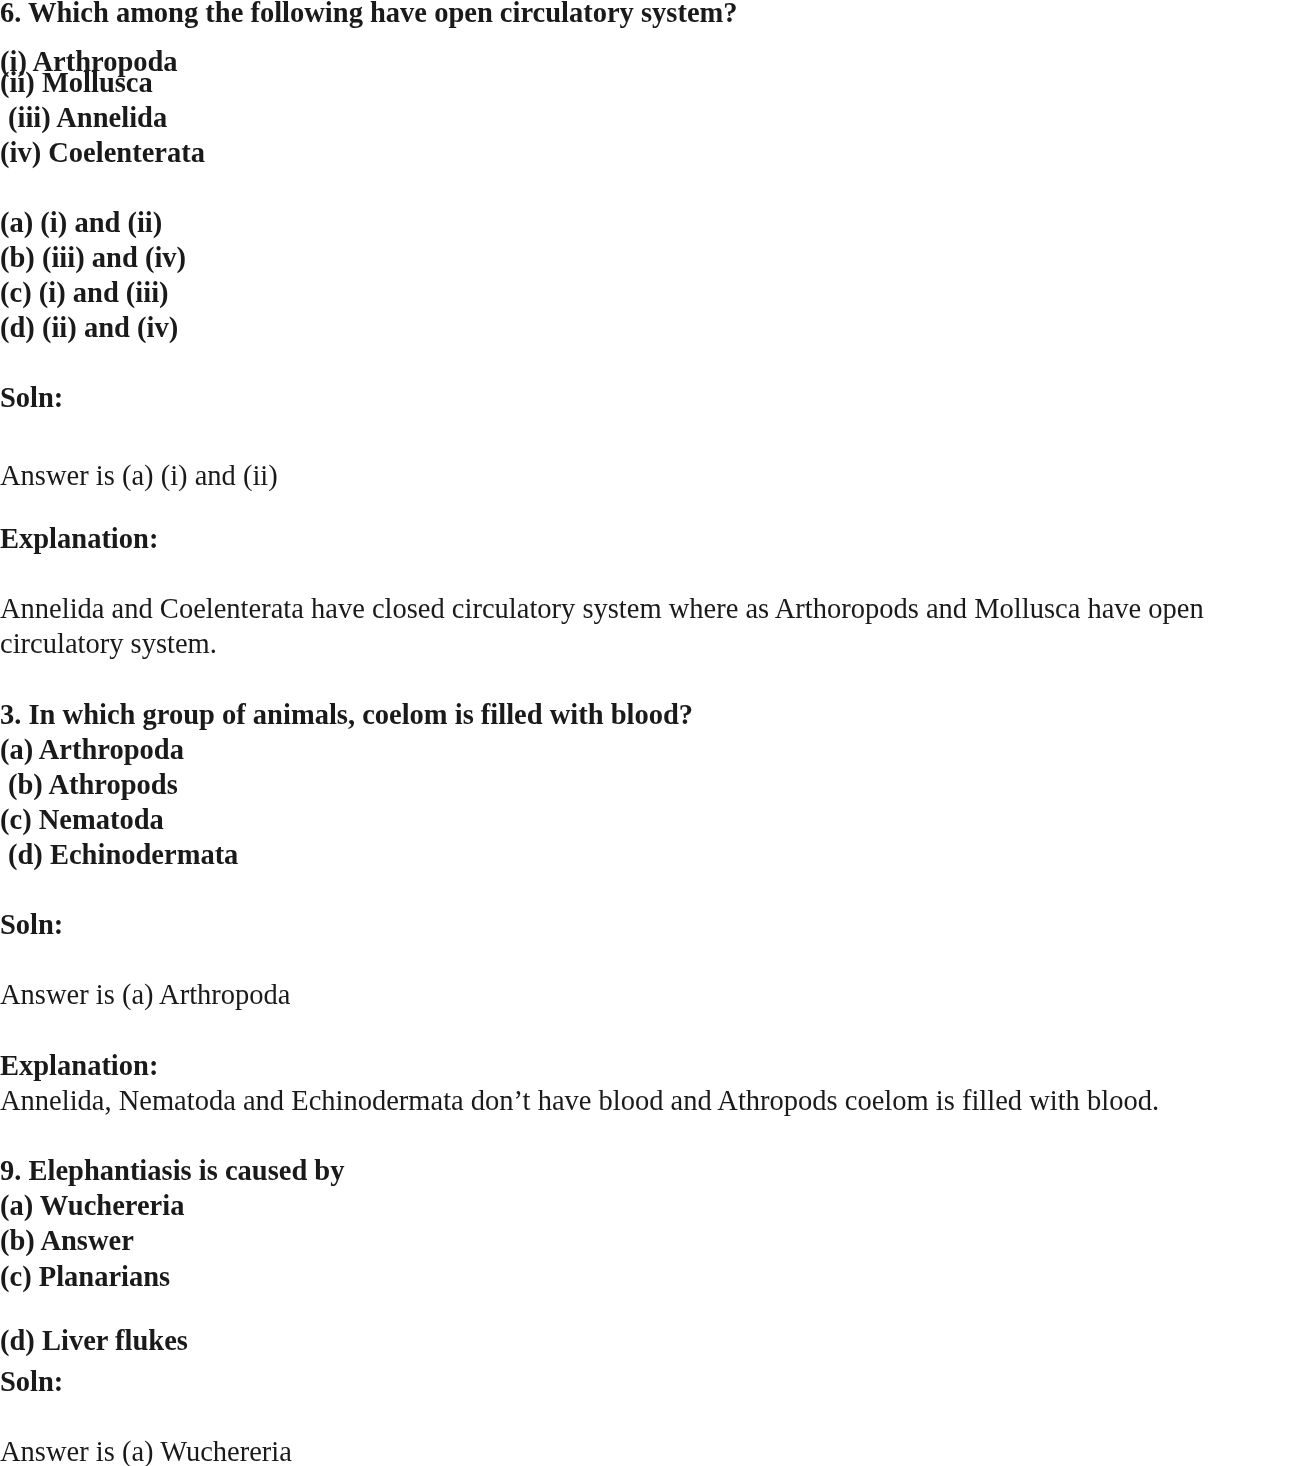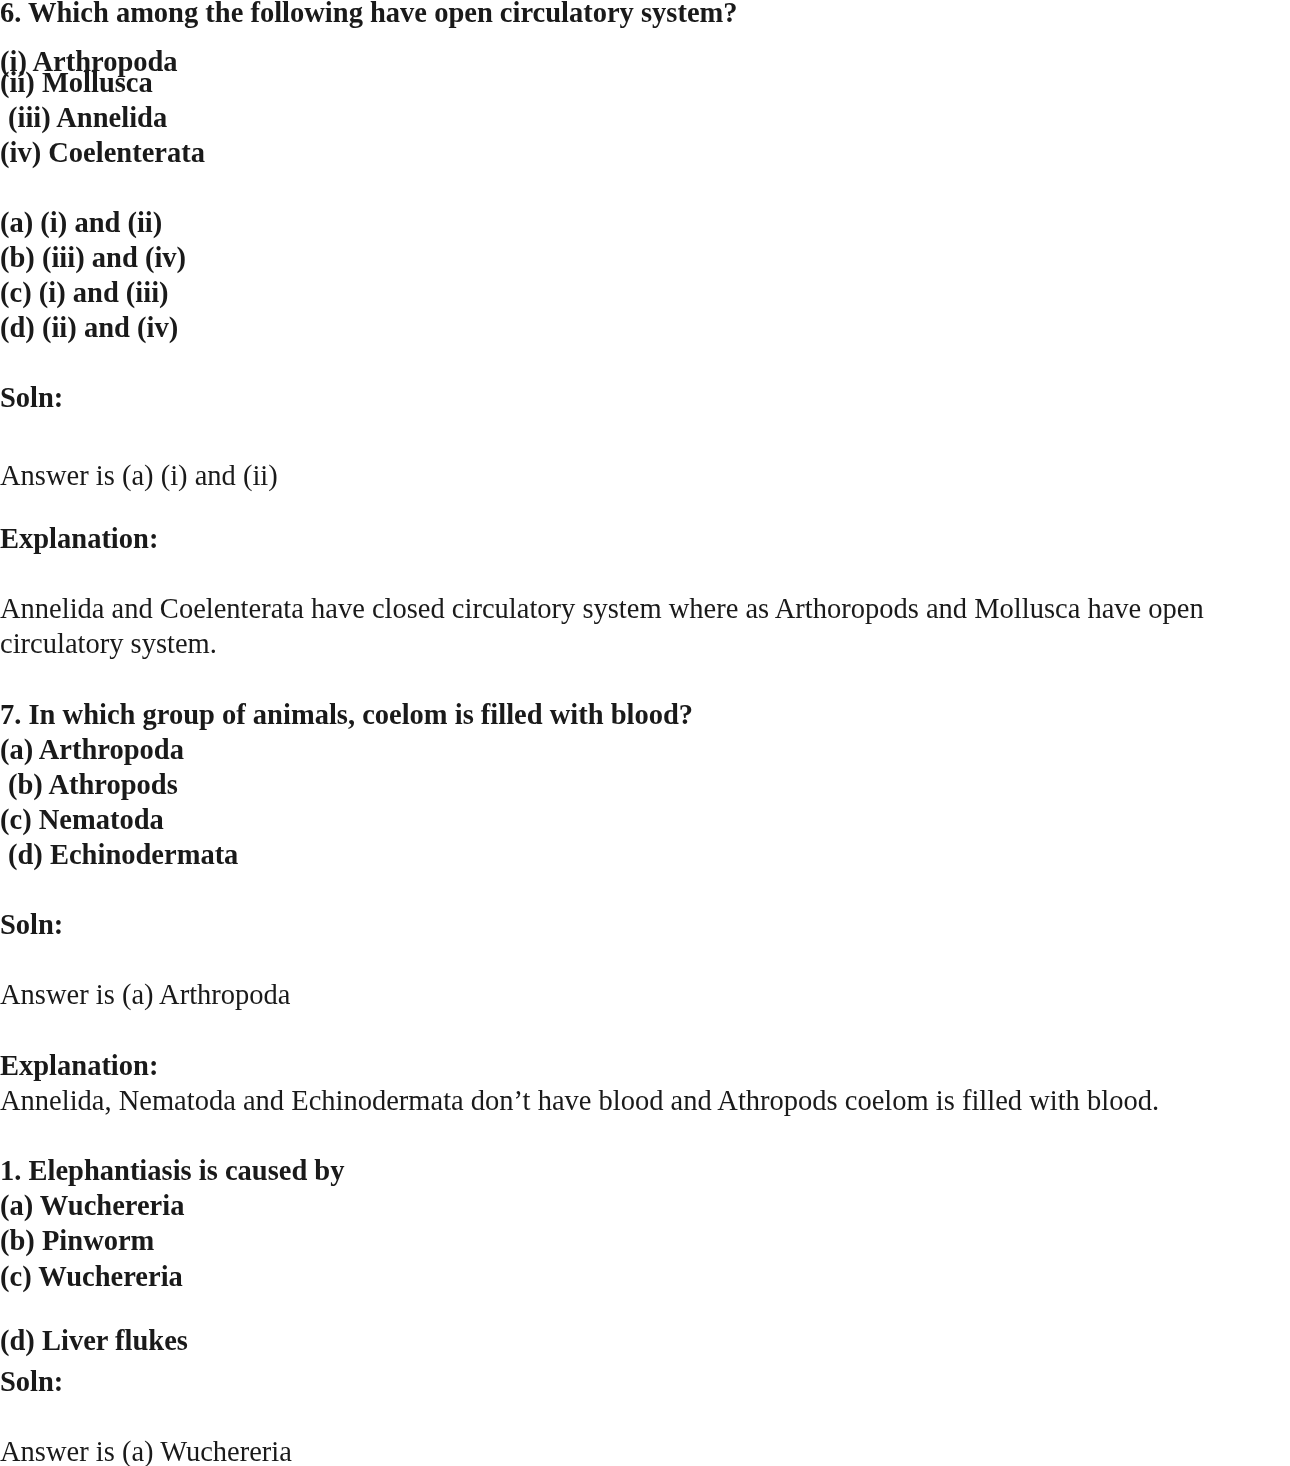--- a/index.html
+++ b/index.html
@@ -24,32 +24,32 @@
   <div class="ln b" style="top:241px">(b) (iii) and (iv)</div>
   <div class="ln b" style="top:276px">(c) (i) and (iii)</div>
   <div class="ln b" style="top:311px">(d) (ii) and (iv)</div>
 
   <div class="ln b" style="top:381px">Soln:</div>
   <div class="ln" style="top:459px">Answer is (a) (i) and (ii)</div>
   <div class="ln b" style="top:522px">Explanation:</div>
   <div class="ln" style="top:592px">Annelida and Coelenterata have closed circulatory system where as Arthoropods and Mollusca have open</div>
   <div class="ln" style="top:627px">circulatory system.</div>
 
-  <div class="ln b" style="top:698px">7. In which group of animals, coelom is filled with blood?</div>
+  <div class="ln b" style="top:698px">3. In which group of animals, coelom is filled with blood?</div>
   <div class="ln b" style="top:733px">(a) Arthropoda</div>
   <div class="ln b ind" style="top:768px">(b) Athropods</div>
   <div class="ln b" style="top:803px">(c) Nematoda</div>
   <div class="ln b ind" style="top:838px">(d) Echinodermata</div>
 
   <div class="ln b" style="top:908px">Soln:</div>
   <div class="ln" style="top:978px">Answer is (a) Arthropoda</div>
   <div class="ln b" style="top:1049px">Explanation:</div>
   <div class="ln" style="top:1084px">Annelida, Nematoda and Echinodermata don’t have blood and Athropods coelom is filled with blood.</div>
 
-  <div class="ln b" style="top:1154px">1. Elephantiasis is caused by</div>
+  <div class="ln b" style="top:1154px">9. Elephantiasis is caused by</div>
   <div class="ln b" style="top:1189px">(a) Wuchereria</div>
-  <div class="ln b" style="top:1224px">(b) Pinworm</div>
-  <div class="ln b" style="top:1260px">(c) Wuchereria</div>
+  <div class="ln b" style="top:1224px">(b) Answer</div>
+  <div class="ln b" style="top:1260px">(c) Planarians</div>
   <div class="ln b" style="top:1324px">(d) Liver flukes</div>
 
   <div class="ln b" style="top:1365px">Soln:</div>
   <div class="ln" style="top:1435px">Answer is (a) Wuchereria</div>
 </div>
 
 </body></html>

